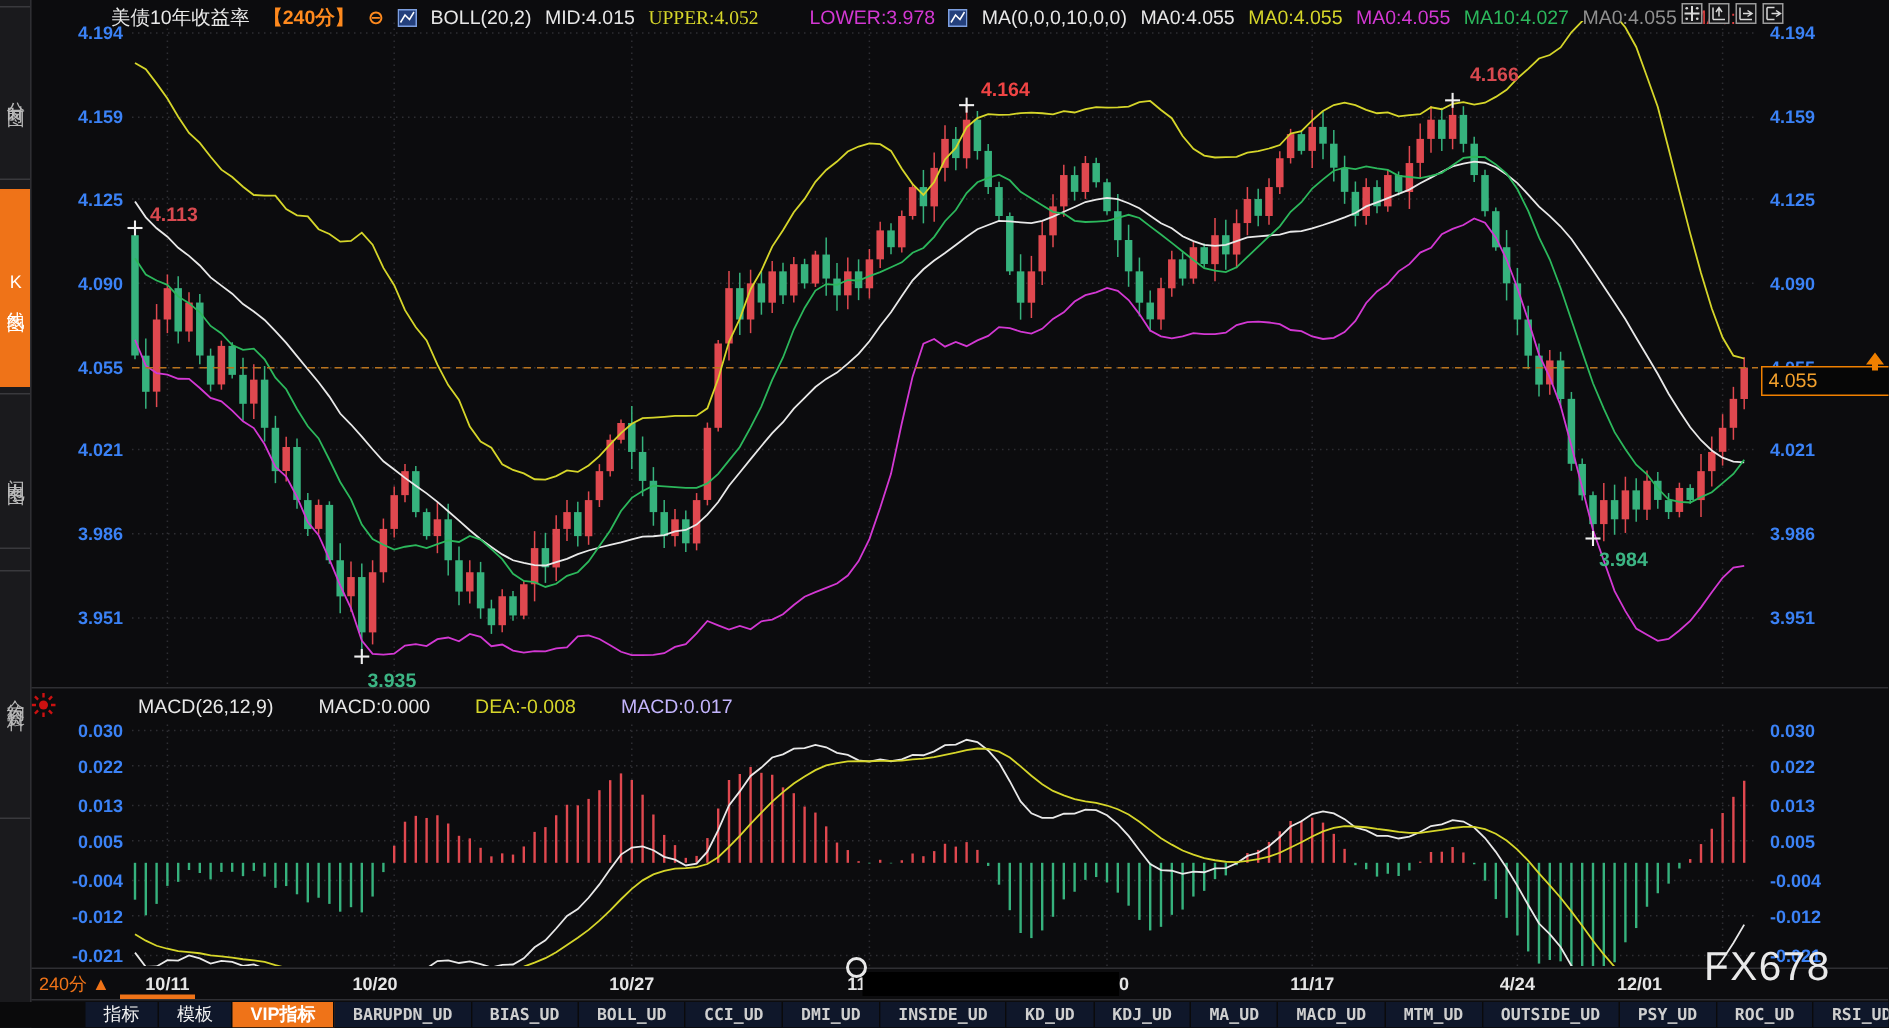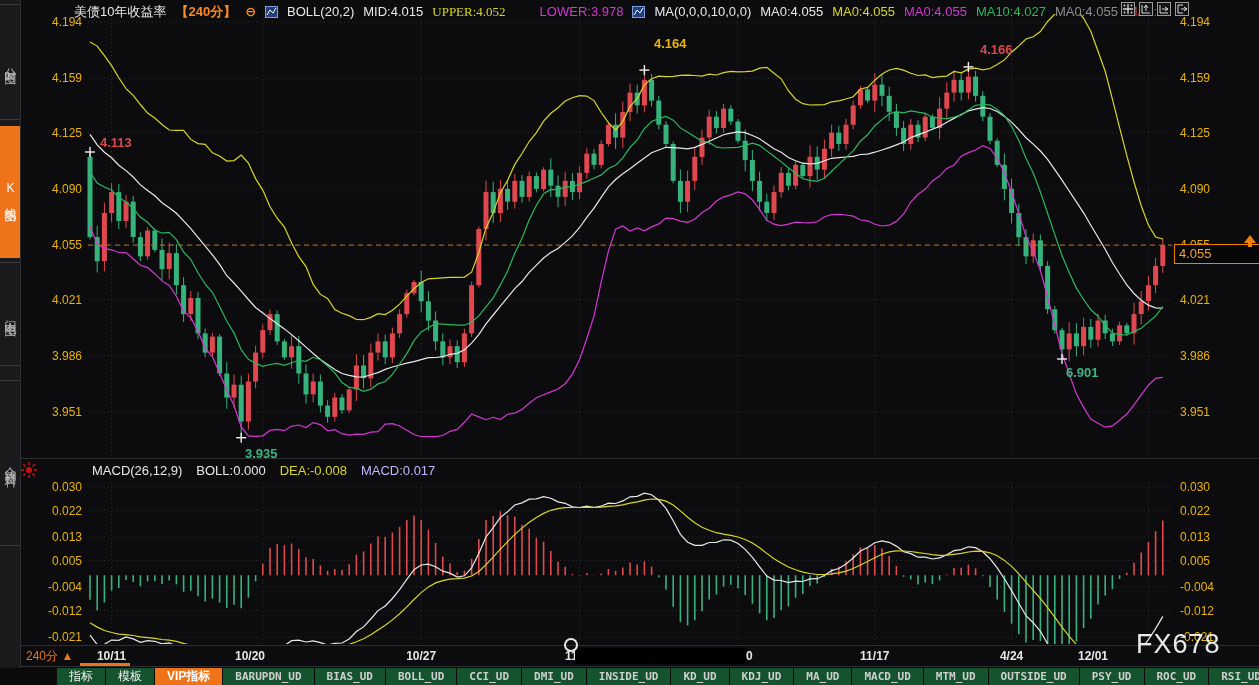--- a/index.html
+++ b/index.html
@@ -13,44 +13,44 @@
     border-top:1px solid #39393d;border-bottom:1px solid #39393d;cursor:pointer;}
   .side-item.active{background:#ef7318;color:#fff;border-color:#ef7318;}
   
   #header-row{position:absolute;left:74px;top:3px;height:17px;display:flex;align-items:center;gap:9px;
     font-size:13px;color:#e8e8e8;white-space:nowrap;z-index:4;}
   .hdr-orange{color:#ff8a1e;font-weight:bold;}
   .mini-icon{display:inline-block;}
   #win-icons{position:absolute;left:1121px;top:2px;display:flex;gap:4px;z-index:4;}
   .win-btn{width:14px;height:14px;border:1px solid #9a9a9a;background:#141416;display:flex;align-items:center;justify-content:center;cursor:pointer;box-sizing:border-box;}
   
-  .axl{position:absolute;font-size:12px;color:#eab308;height:14px;line-height:14px;z-index:2;}
+  .axl{position:absolute;font-size:12px;color:#3b82f6;height:14px;line-height:14px;z-index:2;font-weight:bold;}
   .axl.left{left:20px;width:62px;text-align:right;}
   .axl.right{left:1180px;width:70px;text-align:left;}
   
-  #macd-header{position:absolute;left:92px;top:463px;display:flex;gap:14px;font-size:13px;color:#e8e8e8;z-index:2;white-space:nowrap;justify-content:flex-end;}
+  #macd-header{position:absolute;left:92px;top:463px;display:flex;gap:30px;font-size:13px;color:#e8e8e8;z-index:2;white-space:nowrap;justify-content:flex-end;}
   #macd-gear{position:absolute;left:20px;top:461px;z-index:2;}
   
   .ann{position:absolute;font-size:13px;font-weight:bold;z-index:2;}
   
   #period-label{position:absolute;left:26px;top:648px;font-size:12px;font-weight:normal;color:#ef7318;z-index:2;}
   .dlab{position:absolute;top:649px;width:60px;text-align:center;font-size:12px;font-weight:bold;color:#e6e6e6;z-index:2;}
   #date-underline{position:absolute;left:80px;top:663px;width:50px;height:3px;background:#ef7318;z-index:2;}
   #redaction{position:absolute;left:575px;top:648px;width:171px;height:16px;background:#000;z-index:3;}
   #watermark{position:absolute;left:1136px;top:629px;font-size:27px;letter-spacing:1px;color:#e9e9e9;z-index:4;font-weight:normal;}
   #mouse-cursor{position:absolute;left:564px;top:638px;width:10px;height:10px;border:2px solid #e8e8e8;border-radius:50%;background:transparent;z-index:4;}
   
   #price-tag{position:absolute;left:1174px;top:244px;width:82px;height:18px;border:1px solid #f08000;background:#060606;
     color:#f3a12d;font-size:13px;line-height:18px;padding-left:4px;z-index:4;}
   #price-arrow{position:absolute;left:1242px;top:234px;z-index:4;}
   
   .hsep{position:absolute;left:20px;width:1239px;height:1px;background:#2f2f33;z-index:2;}
   
   #tab-bar{position:absolute;left:57px;right:0;bottom:0;height:17px;display:flex;z-index:5;background:#0a0a0b;}
-  .tab{height:17px;line-height:17px;padding:0 12px;background:#14532d;color:#cscsc;color:#cacaca;border-right:1px solid #0a0a0b;cursor:pointer;white-space:nowrap;}
+  .tab{height:17px;line-height:17px;padding:0 12px;background:#0f172a;color:#cscsc;color:#cacaca;border-right:1px solid #0a0a0b;cursor:pointer;white-space:nowrap;}
   .tab.cn{font-size:12px;color:#f2f2f2;}
   .tab.mono{font-family:"DejaVu Sans Mono","Liberation Mono",monospace;font-size:11px;font-weight:bold;color:#cfcfcf;}
   .tab.active{background:#ef7318;color:#fff;font-weight:bold;}
   #tabbar-bg{position:absolute;left:0;bottom:0;width:1259px;height:17px;background:#0a0a0b;z-index:4;}
 </style>
 </head>
 <body>
 
 <div id="stage">
   <svg id="chart-svg" width="1259" height="685">
@@ -664,21 +664,21 @@
       <line x1="3.3" y1="3.3" x2="5.4" y2="5.4"></line>
           <line x1="12.6" y1="12.6" x2="14.7" y2="14.7"></line>
       <line x1="3.3" y1="14.7" x2="5.4" y2="12.6"></line>
           <line x1="12.6" y1="5.4" x2="14.7" y2="3.3"></line>
     </g>
         <circle cx="9" cy="9" r="3" fill="#cc1111"></circle>
       </svg>
   </div>
   <div id="macd-header">
     <span>MACD(26,12,9)</span>
-    <span>BOLL:0.000</span>
+    <span>MACD:0.000</span>
     <span style="color: rgb(214, 214, 42);">DEA:-0.008</span>
     <span style="color: #c4b5fd;">MACD:0.017</span>
   </div>
 
   <div id="period-label">
     <span>240分</span>
     <span>▲</span>
   </div>
   <div id="date-underline"></div>
   <div id="redaction"></div>
@@ -743,17 +743,17 @@
     <div class="axl right" style="top:629.991px">-0.021</div>
     <div class="dlab" style="left:81.6px">10/11</div>
     <div class="dlab" style="left:220px">10/20</div>
     <div class="dlab" style="left:391.2px">10/27</div>
     <div class="dlab" style="left:549.6px">11/03</div>
     <div class="dlab" style="left:708px">11/10</div>
     <div class="dlab" style="left:844.8000000000001px">11/17</div>
     <div class="dlab" style="left:981.6px">4/24</div>
     <div class="dlab" style="left:1063px">12/01</div>
     <div class="ann" style="left:100px;top:135px;color:#d8494f;">4.113</div>
-    <div class="ann" style="left:654px;top:36px;color:#eab308;">4.164</div>
+    <div class="ann" style="left:654px;top:52px;color:#ef4444;">4.164</div>
     <div class="ann" style="left:980px;top:42px;color:#d8494f;">4.166</div>
     <div class="ann" style="left:245px;top:446px;color:#3cb584;">3.935</div>
-    <div class="ann" style="left:1066px;top:365px;color:#3cb584;">6.901</div>
+    <div class="ann" style="left:1066px;top:365px;color:#3cb584;">3.984</div>
   </div>
 
 </body></html>

